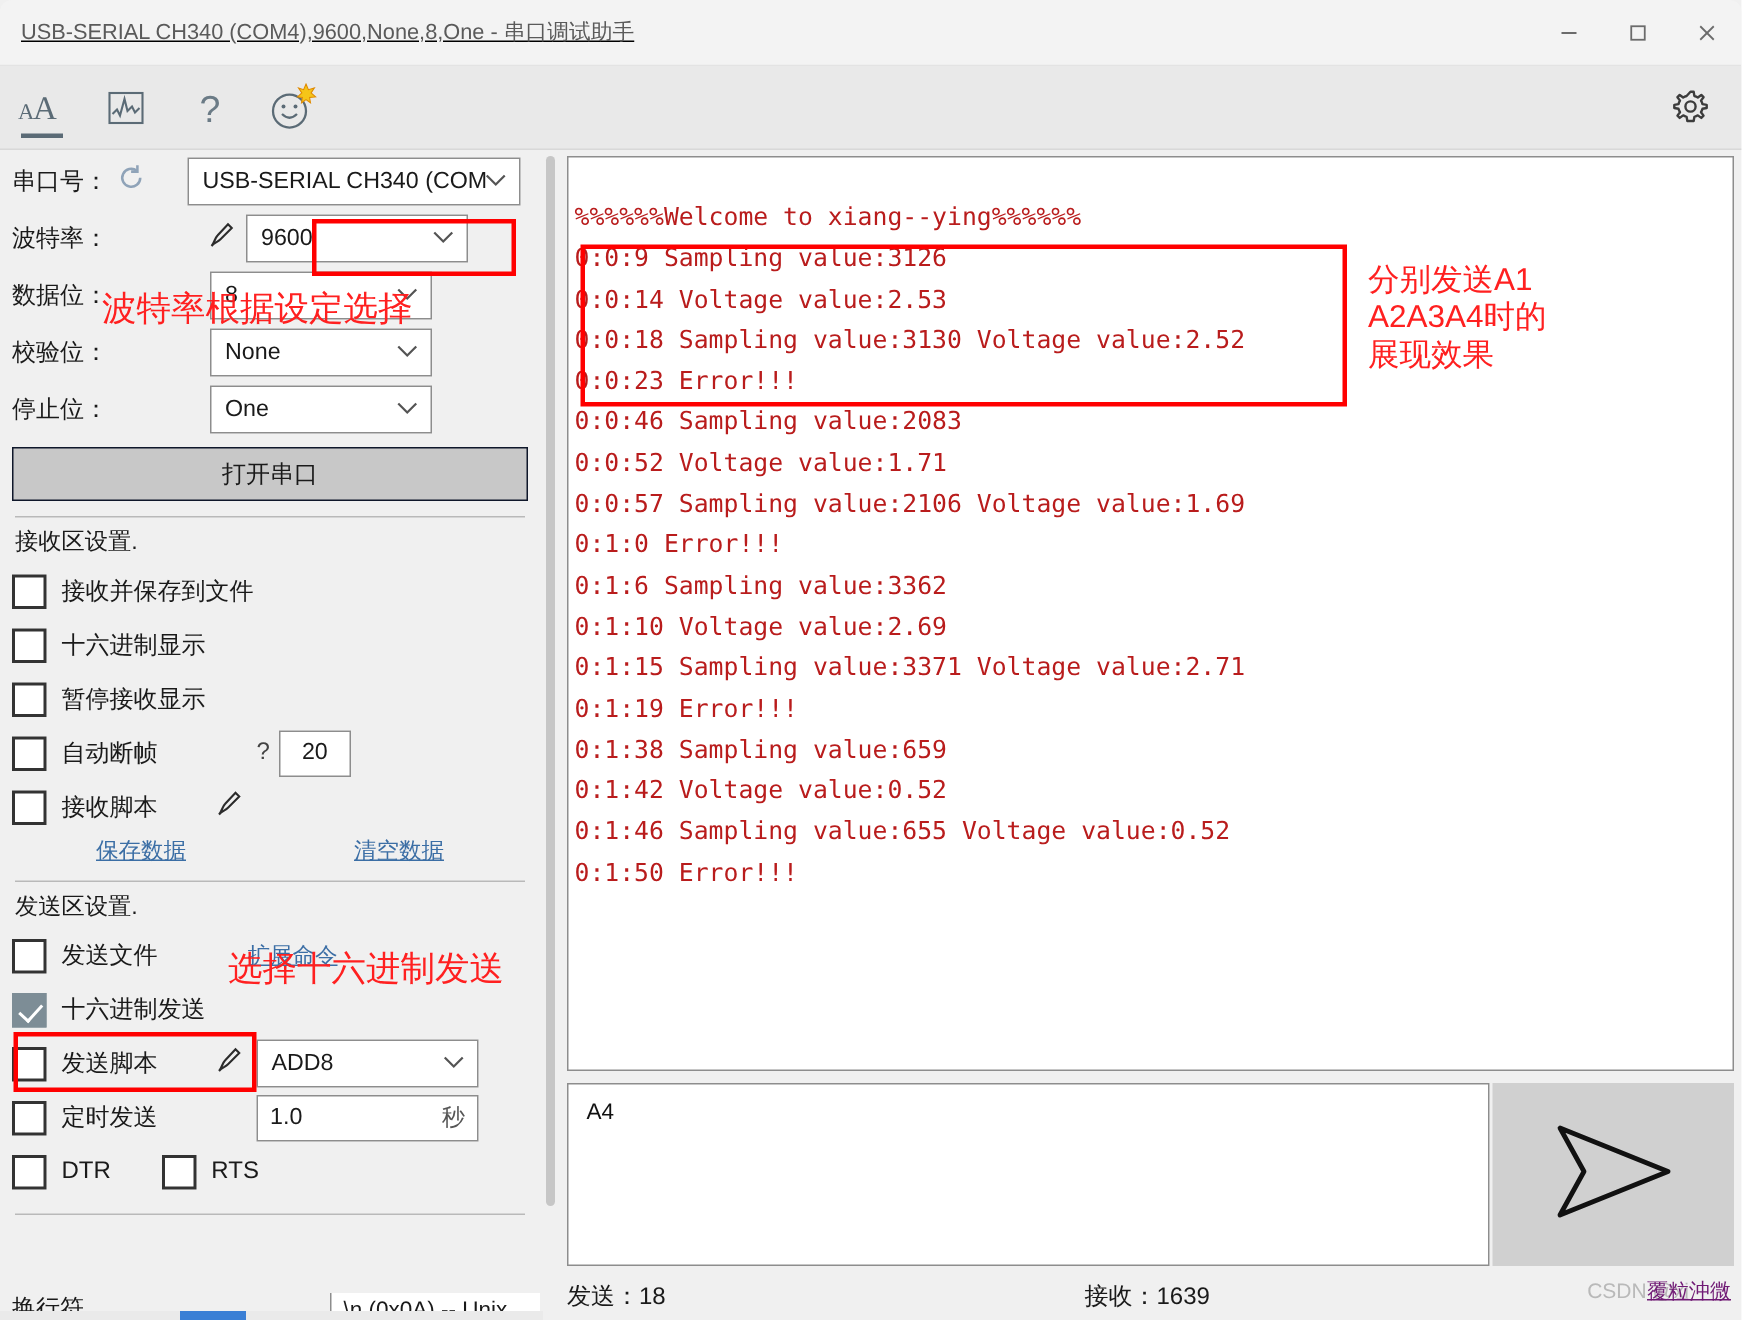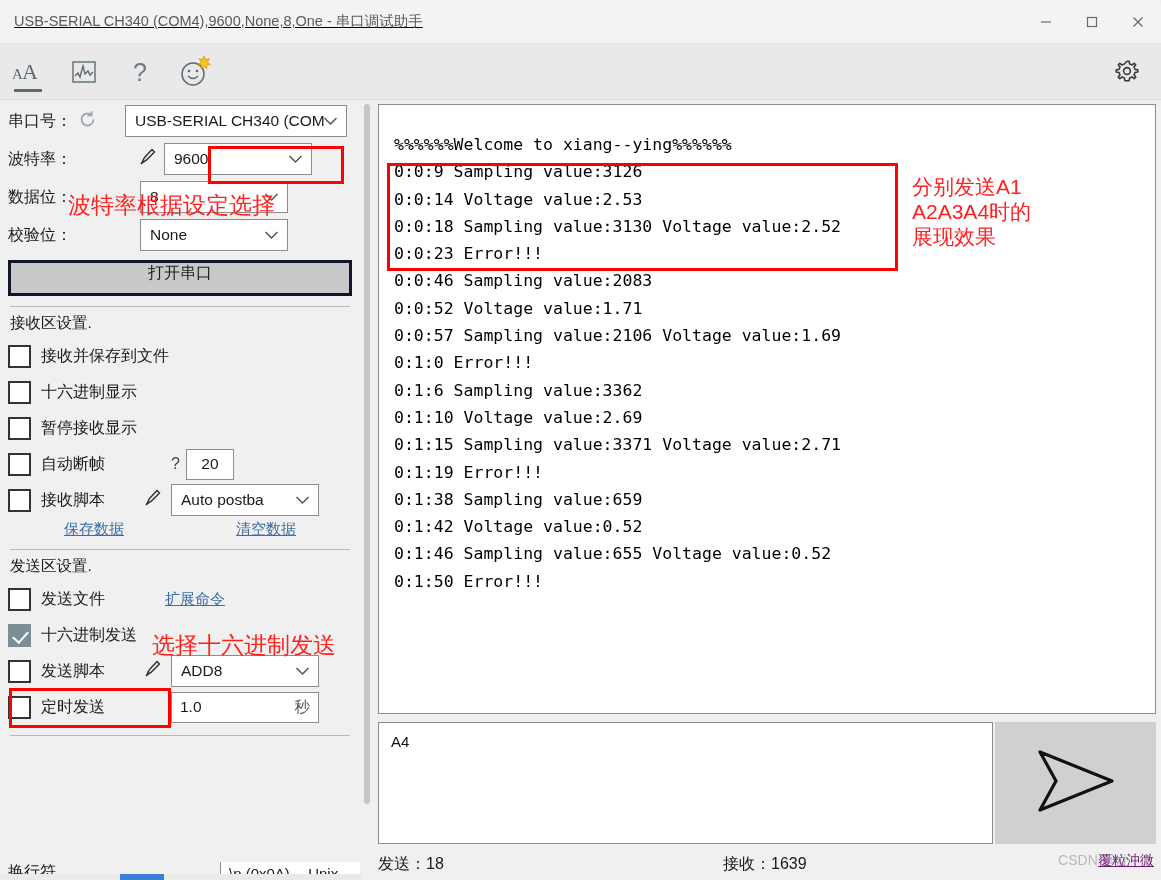--- a/index.html
+++ b/index.html
@@ -63,22 +63,22 @@
   .txtbox {
     height:31px; background:#ffffff; border:1.5px solid #8d8d8d;
     display:flex; align-items:center; padding:0 8px; font-size:15.5px; color:#1a1a1a;
   }
 
   .refresh-icon { color:#8fa3b8; margin:0 8px 0 6px; }
   .pen-icon { color:#2c2c2c; }
 
   .openbtn {
     margin:8px 0 0 0; height:36px; width:344px;
-    background:#c8c8c8; border:3px solid #0f172a;
-    display:flex; align-items:flex-start; justify-content:center;
+    background:#c8c8c8; border:1px solid #0f172a;
+    display:flex; align-items:center; justify-content:center;
     font-size:16px; color:#1a1a1a;
   }
 
   .divider { height:1px; background:#b9b9b9; margin:10px 2px 6px 2px; }
 
   .section-title { font-size:15.5px; color:#1a1a1a; margin:2px 0 4px 2px; }
 
   .ckrow { display:flex; align-items:center; height:36px; }
   .cbox {
     width:23px; height:23px; border:2px solid #333; background:#fff;
@@ -114,22 +114,22 @@
   }
 
   
   .recv-area {
     position:absolute; left:378px; top:104px; width:778px; height:610px;
     background:#ffffff; border:1.5px solid #8d8d8d;
     overflow:hidden;
   }
   .recv-text {
     font-family:"DejaVu Sans Mono", monospace;
-    font-size:16.5px; line-height:1.655; color:#000000; white-space:pre;
-    padding:26px 0 0 15px;
+    font-size:16.5px; line-height:1.655; color:#b91c1c; white-space:pre;
+    padding:26px 0 0 4px;
   }
 
   .send-area {
     position:absolute; left:378px; top:722px; width:615px; height:122px;
     background:#ffffff; border:1.5px solid #8d8d8d;
   }
   .send-text { font-size:15px; color:#111; padding:10px 0 0 12px; }
 
   .sendbtn {
     position:absolute; left:995px; top:722px; width:161px; height:122px;
@@ -285,20 +285,31 @@
       <div class="combo" style="width:148px; margin-left:68px;">
         <span>None</span>
         <span class="chev">
           <svg width="15" height="10" viewBox="0 0 15 10">
               <polyline points="1.5,2 7.5,8 13.5,2" fill="none" stroke="#555" stroke-width="1.5"></polyline>
             </svg>
         </span>
       </div>
     </div>
 
+    <div class="row">
+      <span class="lbl">停止位：</span>
+      <div class="combo" style="width:148px; margin-left:68px;">
+        <span>One</span>
+        <span class="chev">
+          <svg width="15" height="10" viewBox="0 0 15 10">
+              <polyline points="1.5,2 7.5,8 13.5,2" fill="none" stroke="#555" stroke-width="1.5"></polyline>
+            </svg>
+        </span>
+      </div>
+    </div>
 
     <div class="openbtn">
       <span>打开串口</span>
     </div>
 
     <div class="divider"></div>
 
     <div class="section-title">接收区设置.</div>
 
     <div class="ckrow">
@@ -326,28 +337,20 @@
     </div>
 
     <div class="ckrow">
       <span class="cbox"></span>
       <span class="cklabel">接收脚本</span>
       <span class="pen-icon" style="margin-left:36px;">
         <svg width="22" height="22" viewBox="0 0 22 22">
           <path d="M5,18 C7,16 7,13 9,11 L16,3.5 L18.5,6 L11,13.5 C9,15.5 7,15.5 5,18 Z" fill="none" stroke="#2c2c2c" stroke-width="1.4"></path>
         </svg>
       </span>
-      <div class="combo" style="width:148px; margin-left:8px;">
-        <span>Auto postba</span>
-        <span class="chev">
-          <svg width="15" height="10" viewBox="0 0 15 10">
-              <polyline points="1.5,2 7.5,8 13.5,2" fill="none" stroke="#555" stroke-width="1.5"></polyline>
-            </svg>
-        </span>
-      </div>
     </div>
 
     <div class="linkrow">
       <span class="link">保存数据</span>
       <span class="link">清空数据</span>
     </div>
 
     <div class="divider"></div>
 
     <div class="section-title">发送区设置.</div>
@@ -383,20 +386,26 @@
 
     <div class="ckrow">
       <span class="cbox"></span>
       <span class="cklabel">定时发送</span>
       <div class="txtbox" style="width:148px; margin-left:66px; justify-content:space-between;">
         <span>1.0</span>
         <span style="color:#555;">秒</span>
       </div>
     </div>
 
+    <div class="ckrow">
+      <span class="cbox"></span>
+      <span class="cklabel">DTR</span>
+      <span class="cbox" style="margin-left:34px;"></span>
+      <span class="cklabel">RTS</span>
+    </div>
 
     <div class="divider"></div>
   </div>
 
   <div class="bottom-cut">
     <span class="lbl2">换行符</span>
     <div class="cbox2">
       <span>\n (0x0A) -- Unix</span>
     </div>
   </div>

